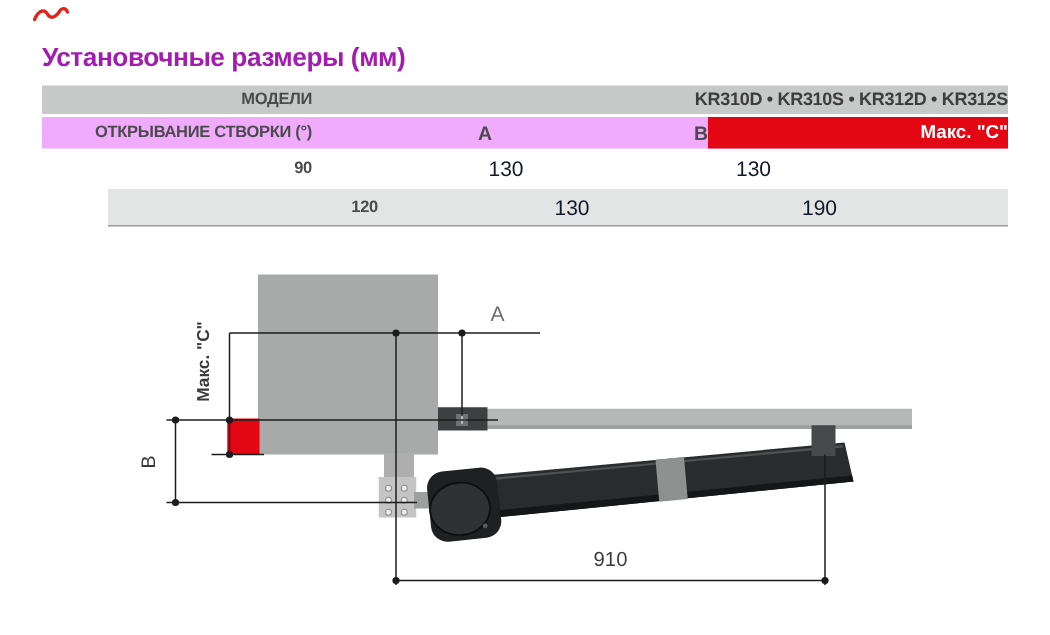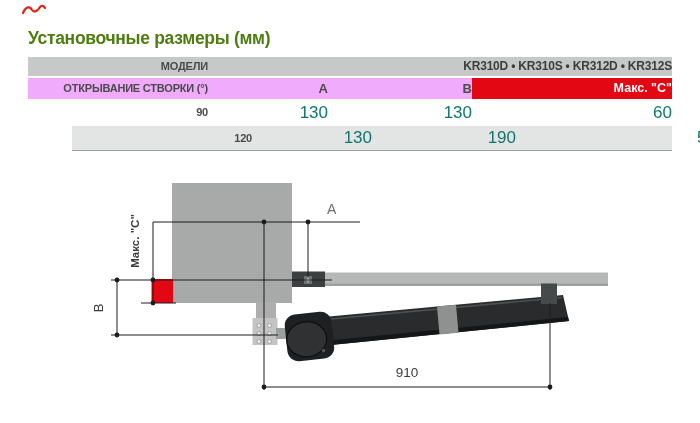--- a/index.html
+++ b/index.html
@@ -10,38 +10,38 @@
     -webkit-font-smoothing:antialiased;
   }
   .page{position:relative;width:700px;height:423px;}
 
   
   .scribble{position:absolute;left:20px;top:2px;}
 
   
   .title{
     position:absolute;left:28px;top:29px;margin:0;
-    font-size:17.5px;line-height:19px;font-weight:bold;color:#4d7c0f;
+    font-size:17.5px;line-height:19px;font-weight:bold;color:#a21caf;
     letter-spacing:-0.3px;
   }
 
   
   .dim-table{position:absolute;left:28px;top:57px;width:644px;}
   .row{display:grid;border-bottom:2px solid #ffffff;}
   .r-head1{grid-template-columns:180px 464px;height:19px;line-height:19px;background:#c7c8c8;}
   .r-head2{grid-template-columns:180px 120px 144px 200px;height:21px;line-height:21px;background:#f0abfc;}
-  .r-data{grid-template-columns:180px 120px 144px 200px;height:23px;line-height:23px;background:#ffffff;}
+  .r-data{grid-template-columns:180px 120px 144px 200px;height:23px;line-height:23px;background:#ffffff;gap:21px;}
   .r-even{background:#e3e4e4;height:24px;line-height:24px;border-bottom:1px solid #9f9f9f;margin-left:44px;}
   .cell{overflow:hidden;white-space:nowrap;}
   .cell.lbl{padding-left:4px;text-align:right;font-size:11px;font-weight:bold;color:#4b4b4b;letter-spacing:-0.2px;}
   .cell.ctr{text-align:right;}
   .models-val{font-size:12px;font-weight:bold;color:#3d3d3d;letter-spacing:-0.2px;}
   .hdr-ab{font-size:13px;font-weight:bold;color:#4b4b4b;}
   .hdr-c{background:#e30613;color:#ffffff;font-size:12.5px;font-weight:bold;}
-  .val{font-size:17px;color:#0f766e;}
+  .val{font-size:14px;color:#0f172a;}
 
   
   .diagram{position:absolute;left:0;top:0;}
   .dimtxt{font-family:"Liberation Sans","DejaVu Sans",sans-serif;}
 </style>
 </head>
 <body>
 
 <div class="page">
 

